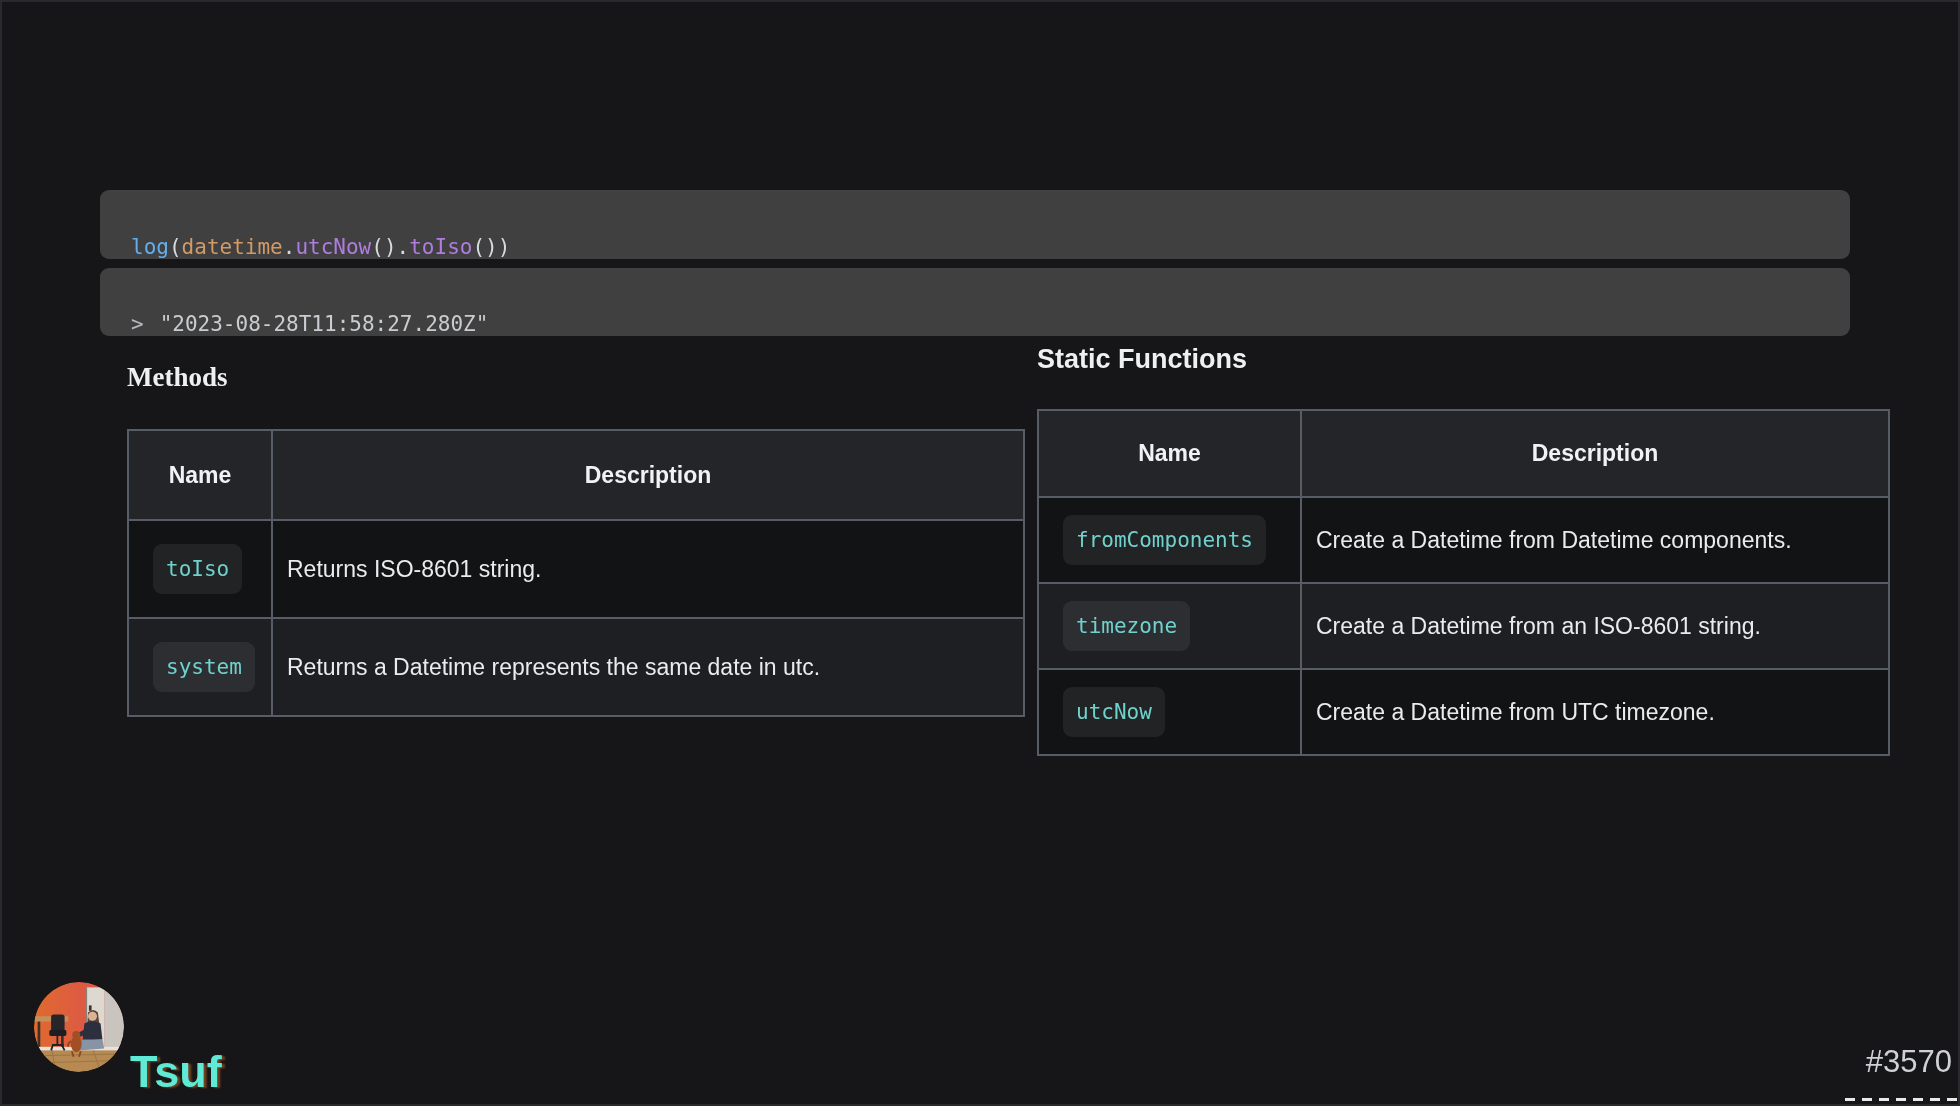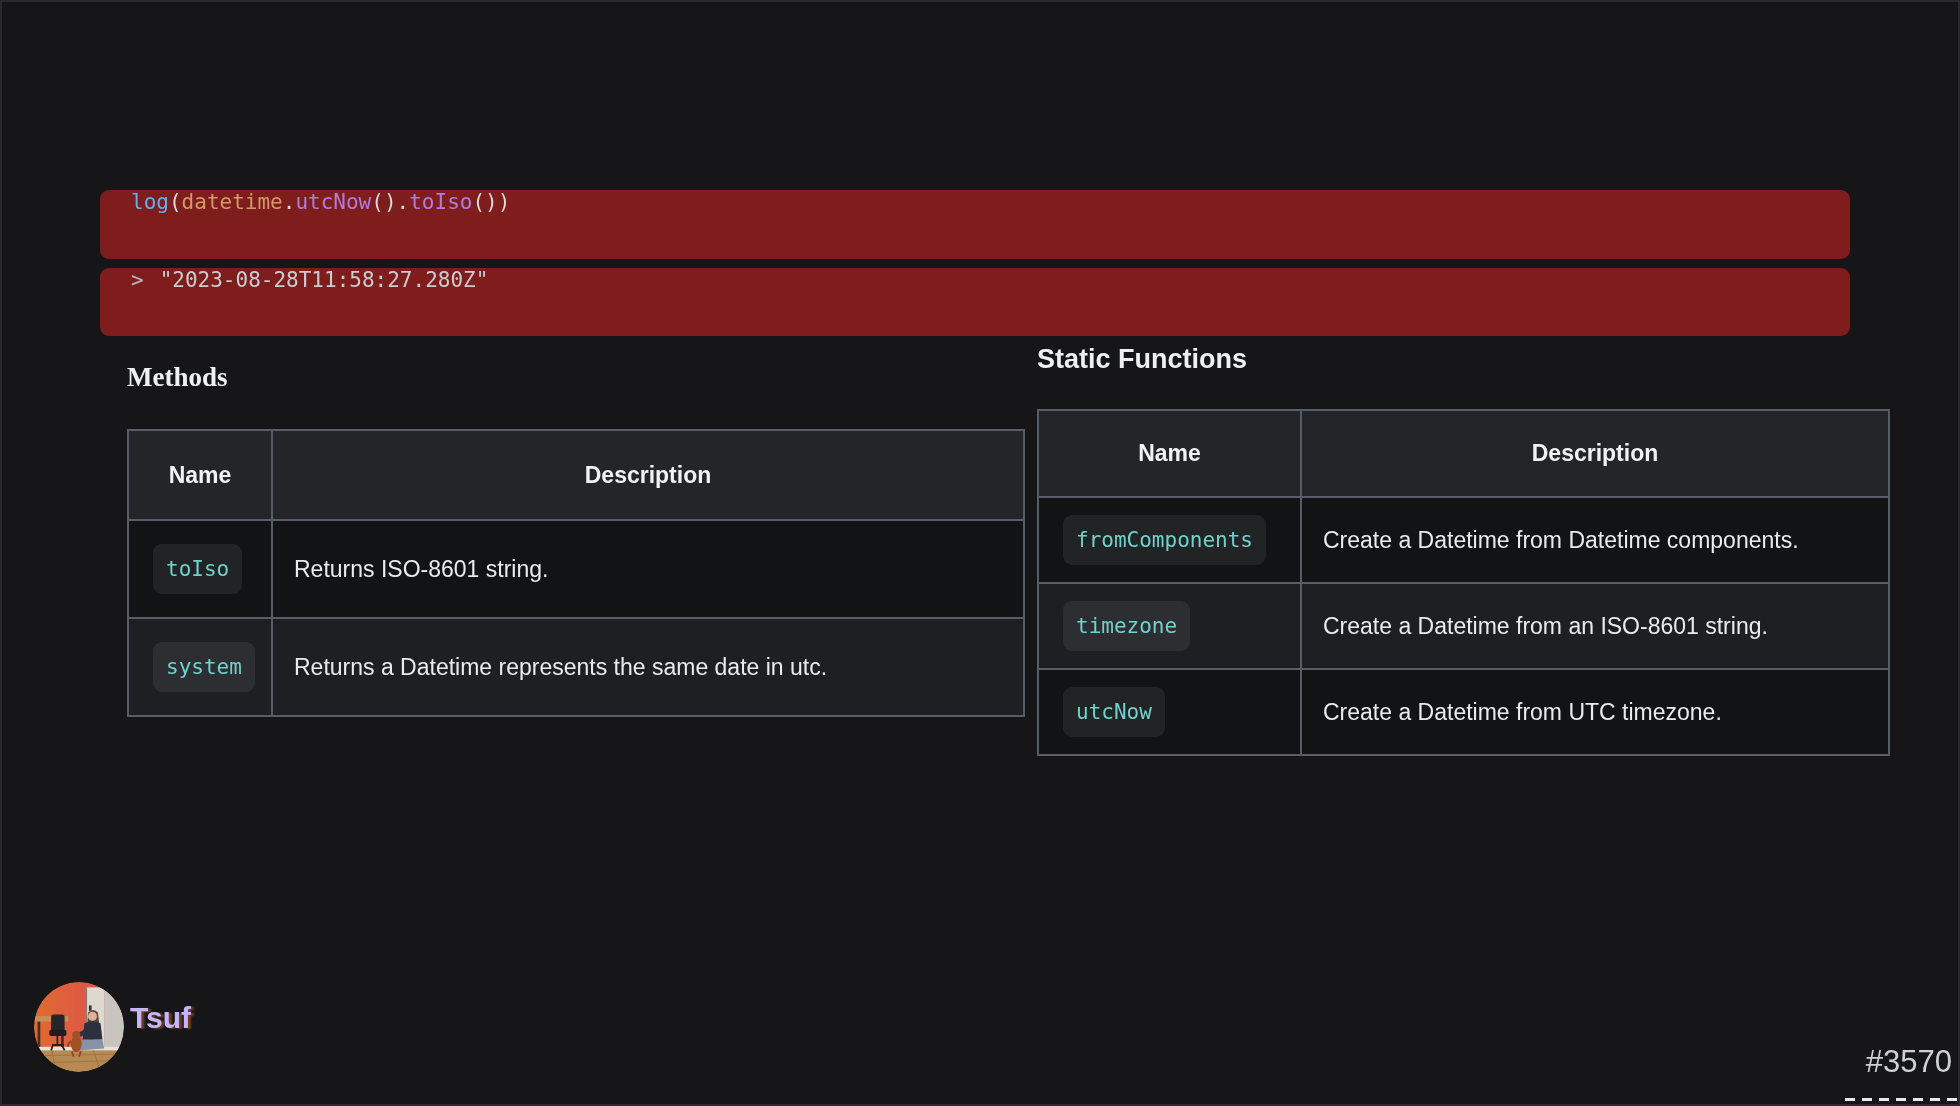--- a/index.html
+++ b/index.html
@@ -28,24 +28,24 @@
     color: #d5d5d5;
     font-family: "DejaVu Sans", "Liberation Sans", sans-serif;
     font-stretch: condensed;
   }
 
   
   .code-block, .output-block {
     position: absolute;
     left: 100px;
     width: 1750px;
-    background: #7f1d1d;
+    background: #404040;
     border-radius: 9px;
     display: flex;
-    align-items: flex-start;
+    align-items: flex-end;
     padding-left: 31px;
     box-sizing: border-box;
     font-family: "DejaVu Sans Mono", "Liberation Mono", monospace;
     font-size: 21px;
   }
   .code-block { top: 190px; height: 69px; }
   .output-block { top: 268px; height: 68px; color: #c9ccd0; }
   .output-block .prompt { color: #b4b8bc; margin-right: 16px; }
   .tok-blue   { color: var(--code-blue,   #61afef); }
   .tok-orange { color: var(--code-orange, #d19a66); }
@@ -76,21 +76,21 @@
     background: #242528;
     color: #f1f2f4;
     font-size: 23px;
     font-weight: 700;
     text-align: center;
   }
   table.doc-table tbody tr:nth-child(odd) td  { background: #121315; }
   table.doc-table tbody tr:nth-child(even) td { background: #1d1f22; }
   td.cell-name { padding-left: 24px; }
   td.cell-desc {
-    padding-left: 21px;
+    padding-left: 14px;
     font-size: 23px;
     color: #e9ebed;
   }
   .pill {
     display: inline-block;
     font-family: "DejaVu Sans Mono", "Liberation Mono", monospace;
     font-size: 21px;
     color: var(--code-teal, #70d2cd);
     background: rgba(255,255,255,0.07);
     border-radius: 9px;
@@ -114,24 +114,24 @@
     top: 982px;
     width: 90px;
     height: 90px;
     border-radius: 50%;
     overflow: hidden;
   }
   .avatar svg { display: block; width: 100%; height: 100%; }
   .author-name {
     position: absolute;
     left: 130px;
-    top: 1001px;
-    font-size: 30px;
+    top: 1046px;
+    font-size: 45px;
     font-weight: 700;
-    color: #c4b5fd;
+    color: #5eead4;
     text-shadow: 3px 1px 2px rgba(224, 112, 40, 0.45);
   }
   .slide-number {
     position: absolute;
     right: 8px;
     top: 1044px;
     font-size: 31px;
     color: #ced2d6;
   }
   .progress-dashes {

